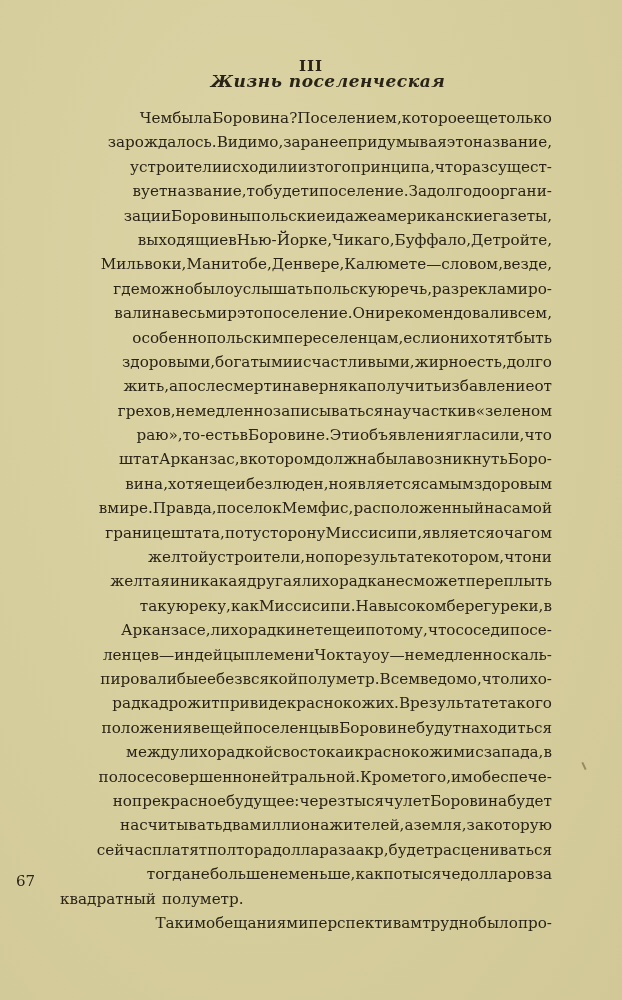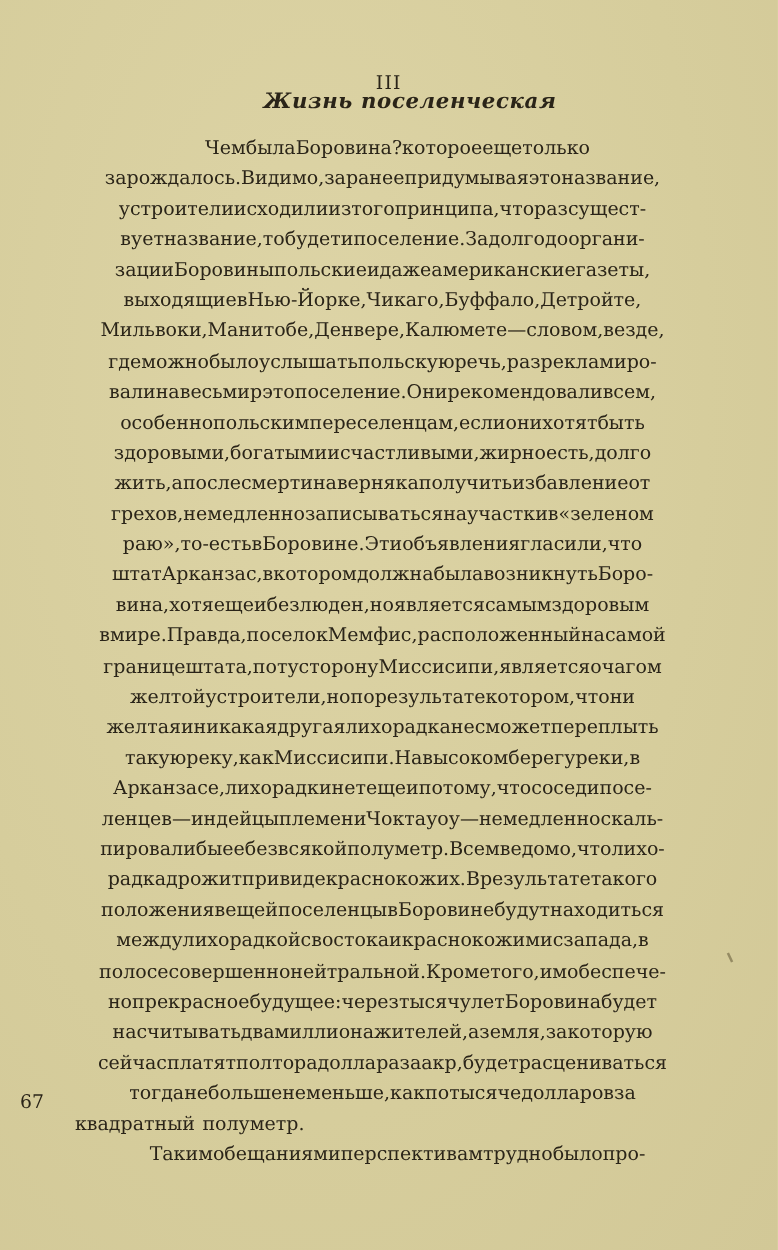--- a/index.html
+++ b/index.html
@@ -9,35 +9,35 @@
     font-family:"DejaVu Serif", serif;
     color:#2a2418;
     position:relative;
   }
   .page {
     position:absolute; left:0; top:0; width:622px; height:1000px;
     background: radial-gradient(ellipse at 40% 30%, #ddd4a6 0%, #d6cd9c 60%, #d2c897 100%);
   }
   .chapter-num {
     position:absolute; left:0; width:622px; top:57px;
-    text-align:center; font-size:15px; font-weight:normal; letter-spacing:1px;
+    text-align:center; font-size:15px; font-weight:bold; letter-spacing:1px;
   }
   .chapter-title {
     position:absolute; left:0; width:622px; top:71px;
     text-align:center; font-size:17px; font-style:italic; font-weight:bold;
     letter-spacing:0.5px;
     padding-left:17px;
   }
   .body-text {
     position:absolute; left:60px; top:106px; width:492px;
   }
   .line {
     height:24.4px; line-height:24.4px; font-size:15.2px;
     text-align:justify; text-align-last:justify; white-space:nowrap;
-    display:flex; justify-content:center;
+    display:flex; justify-content:flex-end;
   }
   .line span.w { display:inline-block; }
   .line.indent { padding-left:24px; }
   .line.last { justify-content:flex-start; gap:6px; }
   .page-number {
     position:absolute; left:16px; width:622px; top:872px;
     font-size:15px;
   }
   .speck { position:absolute; width:2px; height:8px; background:#6a6040; transform:rotate(-25deg); opacity:0.6; }
 </style>
@@ -45,20 +45,21 @@
 <body>
 
 <div class="page">
   <div class="chapter-num">III</div>
   <div class="chapter-title">Жизнь поселенческая</div>
   <div class="body-text" id="body-text">
       <div class="line indent">
         <span class="w">Чем</span>
         <span class="w">была</span>
         <span class="w">Боровина?</span>
+        <span class="w">Поселением,</span>
         <span class="w">которое</span>
         <span class="w">еще</span>
         <span class="w">только</span>
       </div>
       <div class="line">
         <span class="w">зарождалось.</span>
         <span class="w">Видимо,</span>
         <span class="w">заранее</span>
         <span class="w">придумывая</span>
         <span class="w">это</span>

